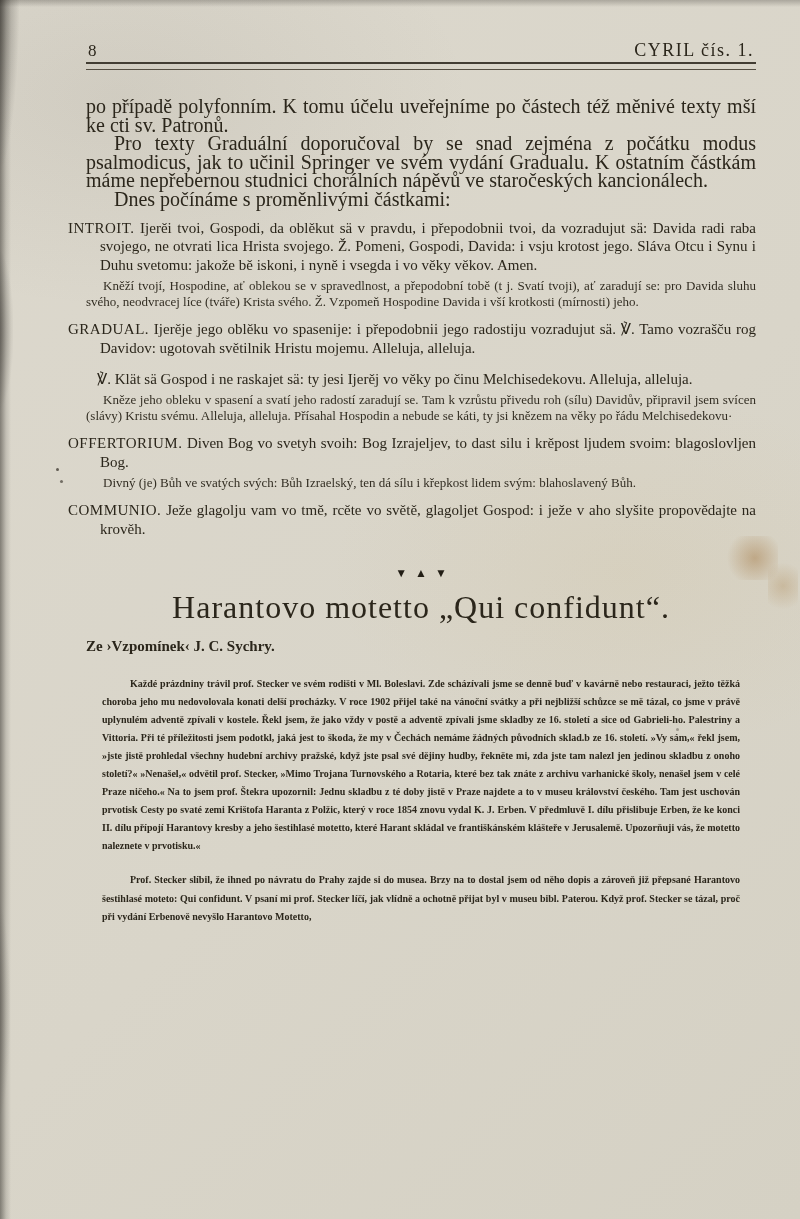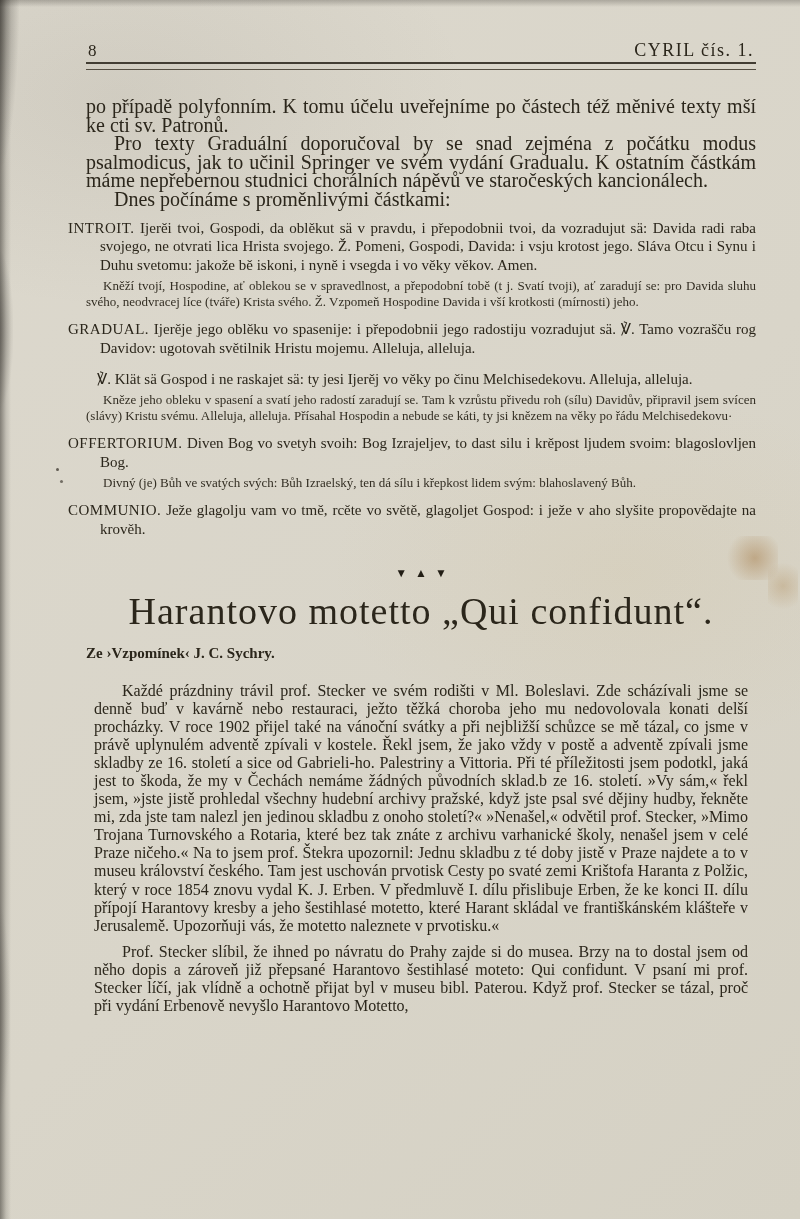--- a/index.html
+++ b/index.html
@@ -79,25 +79,25 @@
     font-family:"Liberation Serif","DejaVu Serif","DejaVu Sans",serif;
   }
   .note {
     font-size:13px; line-height:16px; text-align:justify;
     text-indent:17px; margin:4px 0 9px; color:#332e23;
   }
 
   .ornament { text-align:center; font-size:12px; letter-spacing:8px; padding-left:8px; margin:27px 0 8px; color:#221e15; }
 
   .article-title {
-    text-align:center; font-size:38px; font-weight:400;
+    text-align:center; font-size:32px; font-weight:400;
     letter-spacing:1px; margin:4px 0 12px; white-space:nowrap;
   }
   .article-subtitle { text-align:left; font-size:15px; font-weight:bold; margin:0 0 20px; }
-  .article p { margin:8px; text-align:justify; font-size:16px; line-height:18.1px; text-indent:28px; }
+  .article p { margin:16px; text-align:justify; font-size:10px; line-height:18.1px; text-indent:28px;font-weight:bold; }
 </style>
 </head>
 <body>
 
 <div class="scan">
   <div class="edge-left"></div>
   <div class="edge-top"></div>
   <div class="corner-blob"></div>
   <div class="edge-blob2"></div>
   <div class="edge-blob3"></div>

